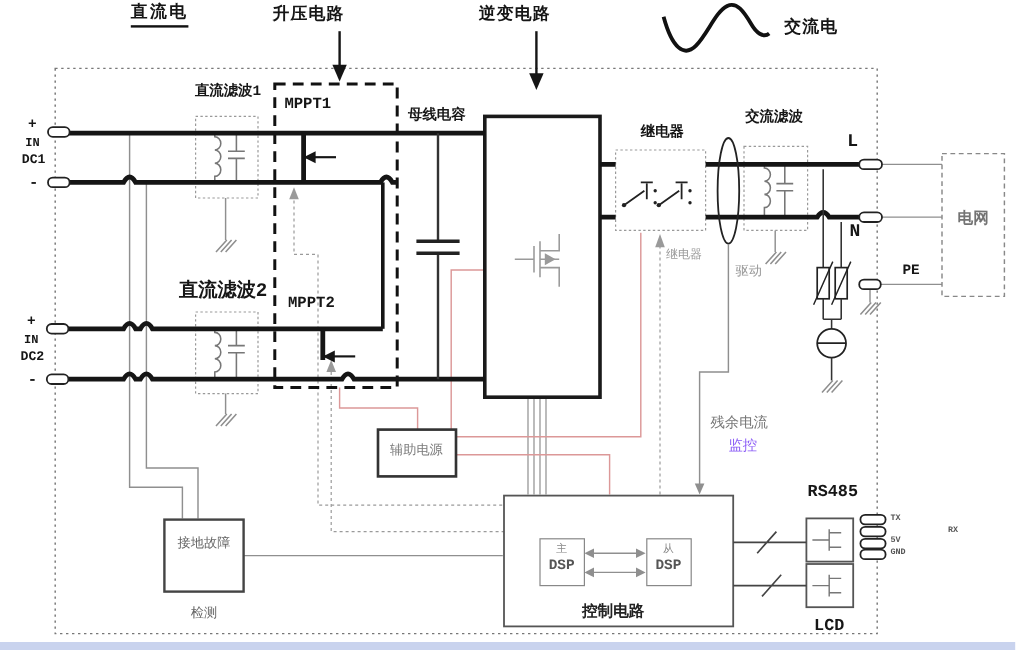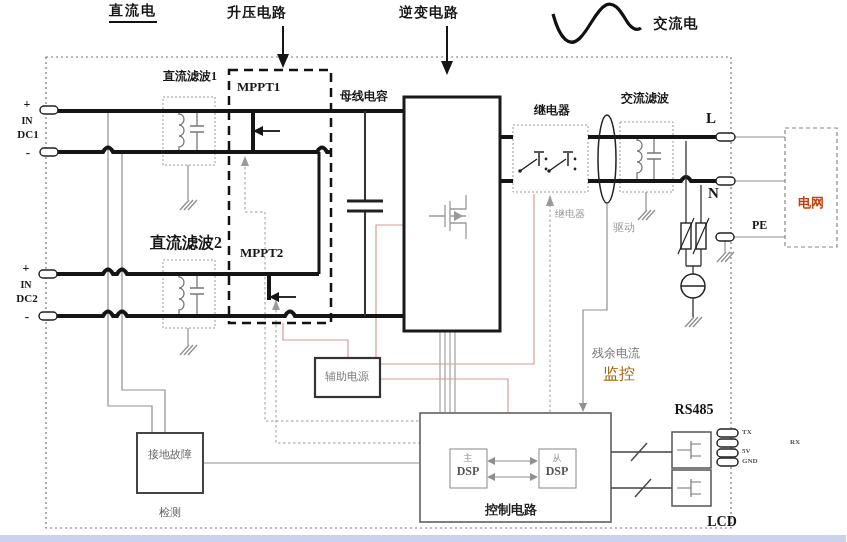--- a/index.html
+++ b/index.html
@@ -1,17 +1,17 @@
 <!DOCTYPE html>
 <html><head>
 <meta charset="utf-8">
 <style>
   html,body{margin:0;padding:0;background:#fff;}
   #stage{position:relative;width:846px;height:542px;background:#ffffff;overflow:hidden;
-         font-family:Liberation Serif, serif;}
+         font-family:Liberation Mono, monospace;}
   #wires{position:absolute;left:0;top:0;}
   .lbl{position:absolute;font-weight:bold;color:#161616;white-space:nowrap;
        transform:translateX(-50%);line-height:1;}
   .l-left{transform:none;}
   .thin{font-weight:normal;}
   #bottom-strip{position:absolute;left:0;bottom:0;width:847px;height:7px;background:#c9d3ee;}
 </style>
 </head>
 <body>
 
@@ -192,41 +192,41 @@
 <div class="lbl l-left" style="left:237px;top:80px;font-size:13px;">MPPT1</div>
 <div class="lbl" style="left:364px;top:90px;font-size:12px;">母线电容</div>
 <div class="lbl" style="left:552px;top:104px;font-size:12px;">继电器</div>
 <div class="lbl" style="left:645px;top:92px;font-size:12px;">交流滤波</div>
 <div class="lbl" style="left:186px;top:235px;font-size:16px;">直流滤波2</div>
 <div class="lbl l-left" style="left:240px;top:246px;font-size:13px;">MPPT2</div>
 
 <div class="lbl l-left" style="left:706px;top:111px;font-size:15px;">L</div>
 <div class="lbl l-left" style="left:708px;top:186px;font-size:15px;">N</div>
 <div class="lbl l-left" style="left:712px;top:219px;font-size:12px;margin-left:40px;">PE</div>
-<div class="lbl thin" style="left:811px;top:196px;font-size:13px;color:#c2410c;font-weight:bold;">电网</div>
+<div class="lbl thin" style="left:811px;top:176px;font-size:13px;color:#737373;font-weight:bold;">电网</div>
 
 <div class="lbl thin" style="left:570px;top:209px;font-size:10px;color:#999;">继电器</div>
 <div class="lbl thin" style="left:600px;top:222px;font-size:11px;color:#999;margin-left:24px;">驱动</div>
 
 <div class="lbl thin" style="left:616px;top:347px;font-size:12px;color:#777;">残余电流</div>
-<div class="lbl thin" style="left:619px;top:366px;font-size:16px;color:#a16207;">监控</div>
+<div class="lbl thin" style="left:619px;top:366px;font-size:12px;color:#8b5cf6;">监控</div>
 
 <div class="lbl thin" style="left:347px;top:371px;font-size:11px;color:#7a7a7a;">辅助电源</div>
 
 <div class="lbl thin" style="left:170px;top:449px;font-size:11px;color:#666;">接地故障</div>
 <div class="lbl thin" style="left:170px;top:463px;font-size:11px;color:#666;margin-top:44px;">检测</div>
 
 <div class="lbl" style="left:511px;top:503px;font-size:13px;color:#222;">控制电路</div>
 <div class="lbl thin" style="left:468px;top:454px;font-size:9px;color:#888;">主</div>
 <div class="lbl" style="left:468px;top:465px;font-size:12px;color:#555;">DSP</div>
 <div class="lbl thin" style="left:557px;top:454px;font-size:9px;color:#888;">从</div>
 <div class="lbl" style="left:557px;top:465px;font-size:12px;color:#555;">DSP</div>
 
 <div class="lbl" style="left:694px;top:403px;font-size:14px;">RS485</div>
-<div class="lbl" style="left:722px;top:515px;font-size:14px;text-align:center;">LCD</div>
+<div class="lbl" style="left:691px;top:515px;font-size:14px;text-align:center;">LCD</div>
 
 <div class="lbl l-left" style="left:742px;top:429px;font-size:7px;color:#555;">TX</div>
 <div class="lbl l-left" style="left:742px;top:439px;font-size:7px;color:#555;padding-left:48px;">RX</div>
 <div class="lbl l-left" style="left:742px;top:448px;font-size:7px;color:#555;">5V</div>
 <div class="lbl l-left" style="left:742px;top:458px;font-size:7px;color:#555;">GND</div>
 
 <div class="lbl" style="left:27px;top:98px;font-size:12px;">+</div>
 <div class="lbl" style="left:27px;top:116px;font-size:10px;">IN</div>
 <div class="lbl" style="left:28px;top:129px;font-size:11px;">DC1</div>
 <div class="lbl" style="left:28px;top:146px;font-size:13px;">-</div>

